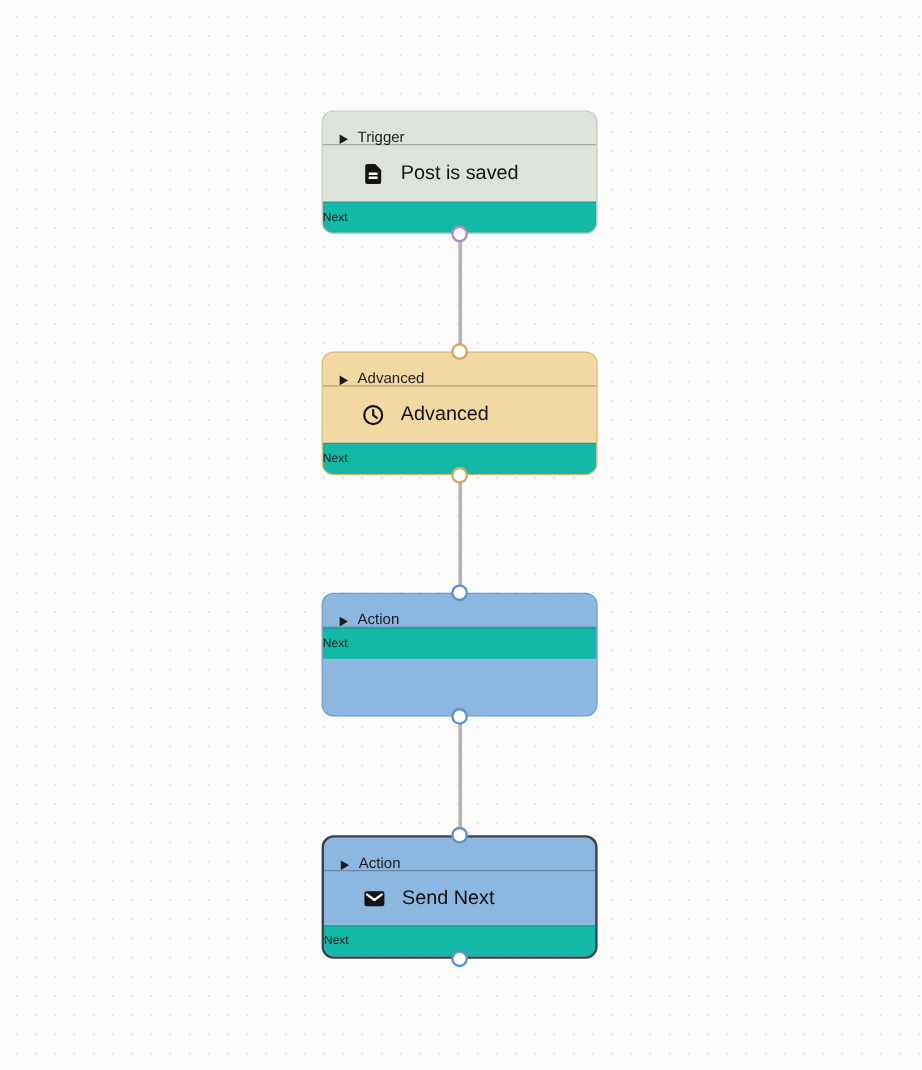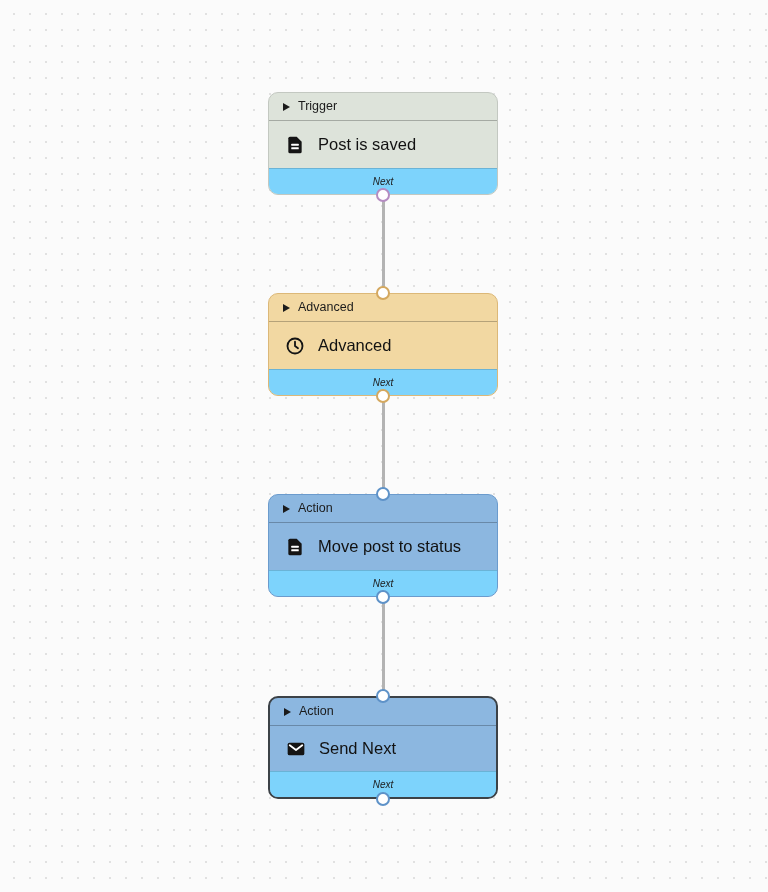--- a/index.html
+++ b/index.html
@@ -54,21 +54,21 @@
     z-index: 2;
     cursor: pointer;
   }
   .node.selected {
     border-width: 2px;
   }
   .node-header {
     height: 28px;
     flex: 0 0 28px;
     display: flex;
-    align-items: center;
+    align-items: flex-end;
     padding: 0 14px;
     border-bottom: 1px solid rgba(0,0,0,0.25);
     box-sizing: border-box;
   }
   .tri {
     width: 0; height: 0;
     border-top: 4.5px solid transparent;
     border-bottom: 4.5px solid transparent;
     border-left: 7px solid #1b1b1b;
     margin-right: 8px;
@@ -76,47 +76,45 @@
   }
   .node-category {
     font-size: 12.5px;
     color: #1b1b1b;
     line-height: 1;
   }
   .node-body {
     flex: 1 1 auto;
     display: flex;
     align-items: center;
-    padding: 0 16px;
+    padding: 0 32px;
   }
   .node-icon {
     width: 20px;
     height: 20px;
     margin-right: 13px;
     flex: 0 0 auto;
     display: flex;
     align-items: center;
     justify-content: center;
   }
   .node-title {
     font-size: 16.5px;
     color: #121212;
     line-height: 1;
     white-space: nowrap;
   }
   .node-footer {
     flex: 0 0 26px;
     height: 26px;
-    background: #7dd3fc;
+    background: #14b8a6;
     border-top: 1px solid rgba(0,0,0,0.15);
     display: flex;
     align-items: center;
-    justify-content: center;
     box-sizing: border-box;
-    font-style: italic;
   }
   .node-footer-label {
     font-size: 10px;
     color: #1b1b1b;
     line-height: 1;
   }
 </style>
 </head>
 <body>
 
@@ -163,30 +161,20 @@
     <div class="node-footer">
       <span class="node-footer-label">Next</span>
     </div>
   </div>
 
   <div class="node" style="top: 494px; --node-bg: #8cb7e0; --node-border: #6b9bcd;">
     <div class="node-header">
       <span class="tri"></span>
       <span class="node-category">Action</span>
     </div>
-    <div class="node-body">
-      <span class="node-icon">
-        <svg viewBox="0 0 24 24" width="20" height="20">
-            <path fill="#141414" d="M14 2H6a2 2 0 0 0-2 2v16a2 2 0 0 0 2 2h12a2 2 0 0 0 2-2V8l-6-6z"></path>
-            <rect x="7.5" y="10.5" width="9" height="2.4" rx="0.6" fill="#fff"></rect>
-            <rect x="7.5" y="14.6" width="9" height="2.4" rx="0.6" fill="#fff"></rect>
-          </svg>
-      </span>
-      <span class="node-title">Move post to status</span>
-    </div>
     <div class="node-footer">
       <span class="node-footer-label">Next</span>
     </div>
   </div>
 
   <div class="node selected" style="top: 696px; --node-bg: #8cb7e0; --node-border: #3c4247;">
     <div class="node-header">
       <span class="tri"></span>
       <span class="node-category">Action</span>
     </div>

